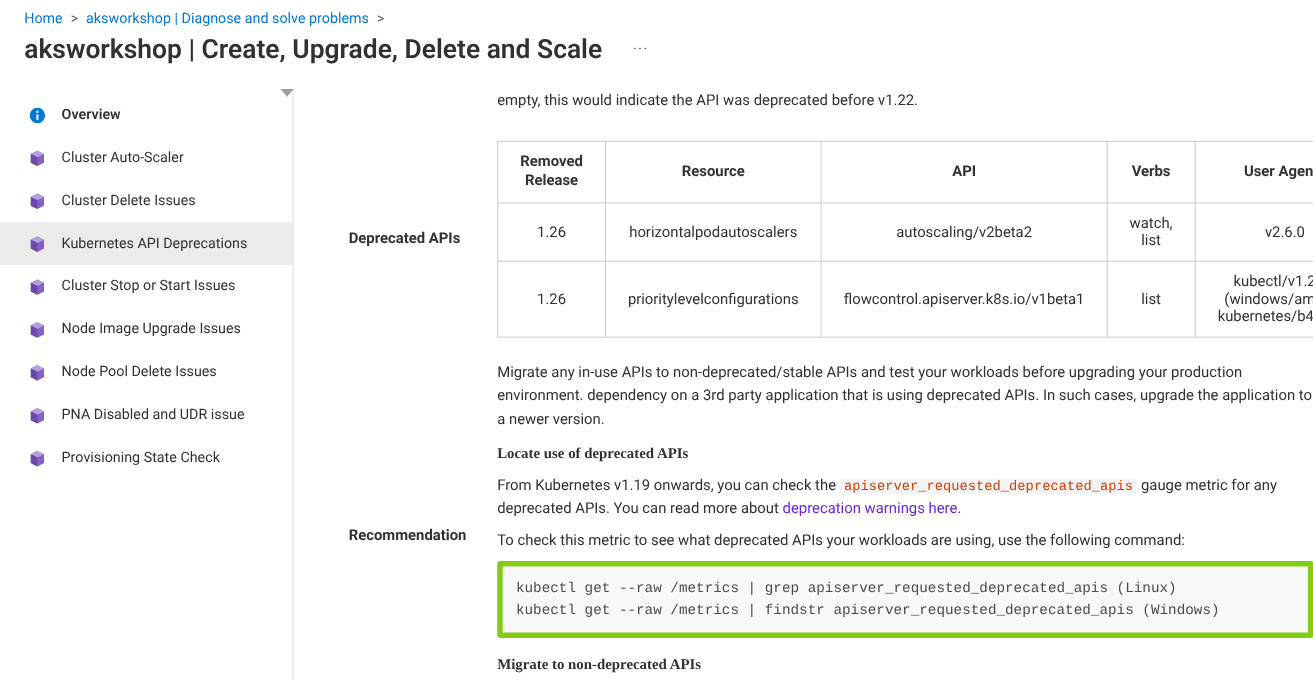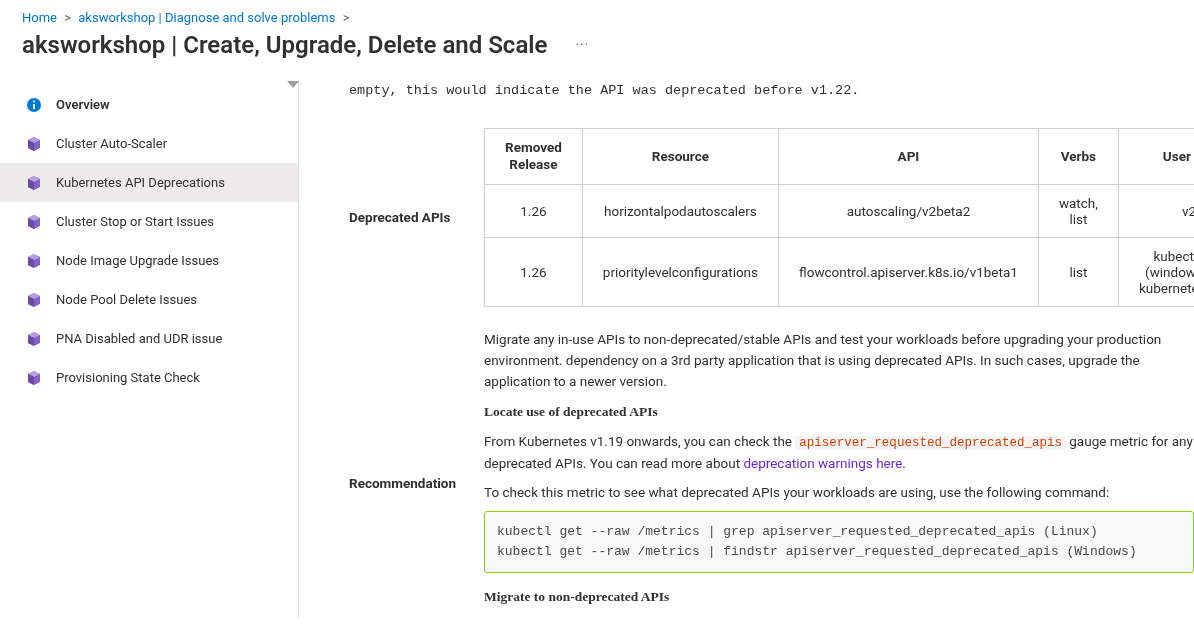--- a/index.html
+++ b/index.html
@@ -34,21 +34,21 @@
     color: #605e5c;
     font-size: 14px;
     letter-spacing: 1px;
     cursor: pointer;
   }
   .content {
     display: flex;
     height: calc(100% - 90px);
   }
   .sidebar {
-    width: 299px;
+    width: 267px;
     border-right: 1px solid #e1dfdd;
     padding-top: 4px;
     position: relative;
   }
   .collapse-handle {
     position: absolute;
     right: -1px;
     top: 0px;
     width: 0; height: 0;
     border-left: 6px solid transparent;
@@ -127,21 +127,21 @@
     font-family: Consolas, "Courier New", monospace;
     background: #f4f4f4;
     color: #d83b01;
     font-size: 12.5px;
     padding: 0 4px;
     border-radius: 2px;
     margin-top: 17px;
   }
   pre.code {
     background: #f8f8f8;
-    border: 1px solid #84cc16;
+    border: 5px solid #84cc16;
     border-radius: 3px;
     padding: 10px 12px;
     font-family: Consolas, "Courier New", monospace;
     font-size: 13px;
     color: #4b4b4b;
     margin-top: 8px;
     white-space: pre;
     overflow: hidden;
   }
   ul.bullets {
@@ -186,20 +186,30 @@
     <div class="nav-item">
       <span class="icon">
         <svg class="cube-svg" viewBox="0 0 16 16">
             <path d="M8 1l6 3v8l-6 3-6-3V4l6-3z" fill="#8661c5"></path>
             <path d="M8 1l6 3-6 3-6-3 6-3z" fill="#b4a0e0"></path>
             <path d="M8 7v8l-6-3V4l6 3z" fill="#6b4aa6"></path>
           </svg>
       </span>
       <span class="label">Cluster Auto-Scaler</span>
     </div>
+    <div class="nav-item">
+      <span class="icon">
+        <svg class="cube-svg" viewBox="0 0 16 16">
+            <path d="M8 1l6 3v8l-6 3-6-3V4l6-3z" fill="#8661c5"></path>
+            <path d="M8 1l6 3-6 3-6-3 6-3z" fill="#b4a0e0"></path>
+            <path d="M8 7v8l-6-3V4l6 3z" fill="#6b4aa6"></path>
+          </svg>
+      </span>
+      <span class="label">Cluster Delete Issues</span>
+    </div>
     <div class="nav-item selected">
       <span class="icon">
         <svg class="cube-svg" viewBox="0 0 16 16">
             <path d="M8 1l6 3v8l-6 3-6-3V4l6-3z" fill="#8661c5"></path>
             <path d="M8 1l6 3-6 3-6-3 6-3z" fill="#b4a0e0"></path>
             <path d="M8 7v8l-6-3V4l6 3z" fill="#6b4aa6"></path>
           </svg>
       </span>
       <span class="label">Kubernetes API Deprecations</span>
     </div>
@@ -250,21 +260,21 @@
             <path d="M8 1l6 3-6 3-6-3 6-3z" fill="#b4a0e0"></path>
             <path d="M8 7v8l-6-3V4l6 3z" fill="#6b4aa6"></path>
           </svg>
       </span>
       <span class="label">Provisioning State Check</span>
     </div>
   </nav>
 
   <div class="main">
 
-    <div style="font-family:Liberation Mono, monospace;">
+    <div style="margin-left:135px;">
       <span class="body-text">empty, this would indicate the API was deprecated before v1.22.</span>
     </div>
 
     <div class="row-block">
       <div class="row-label">Deprecated APIs</div>
       <div class="row-body">
         <table class="dep">
           <thead>
             <tr>
               <th style="width:90px">Removed Release</th>

